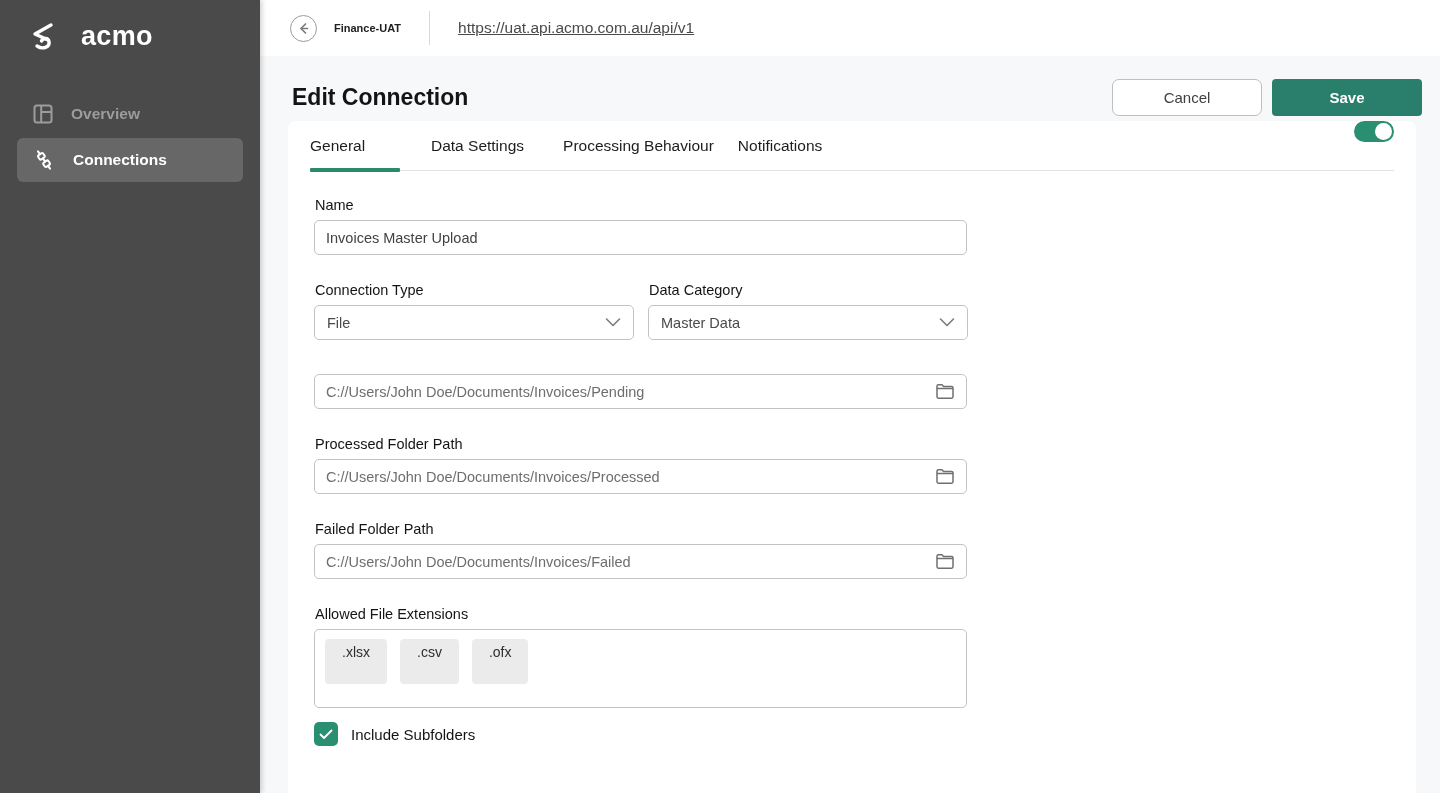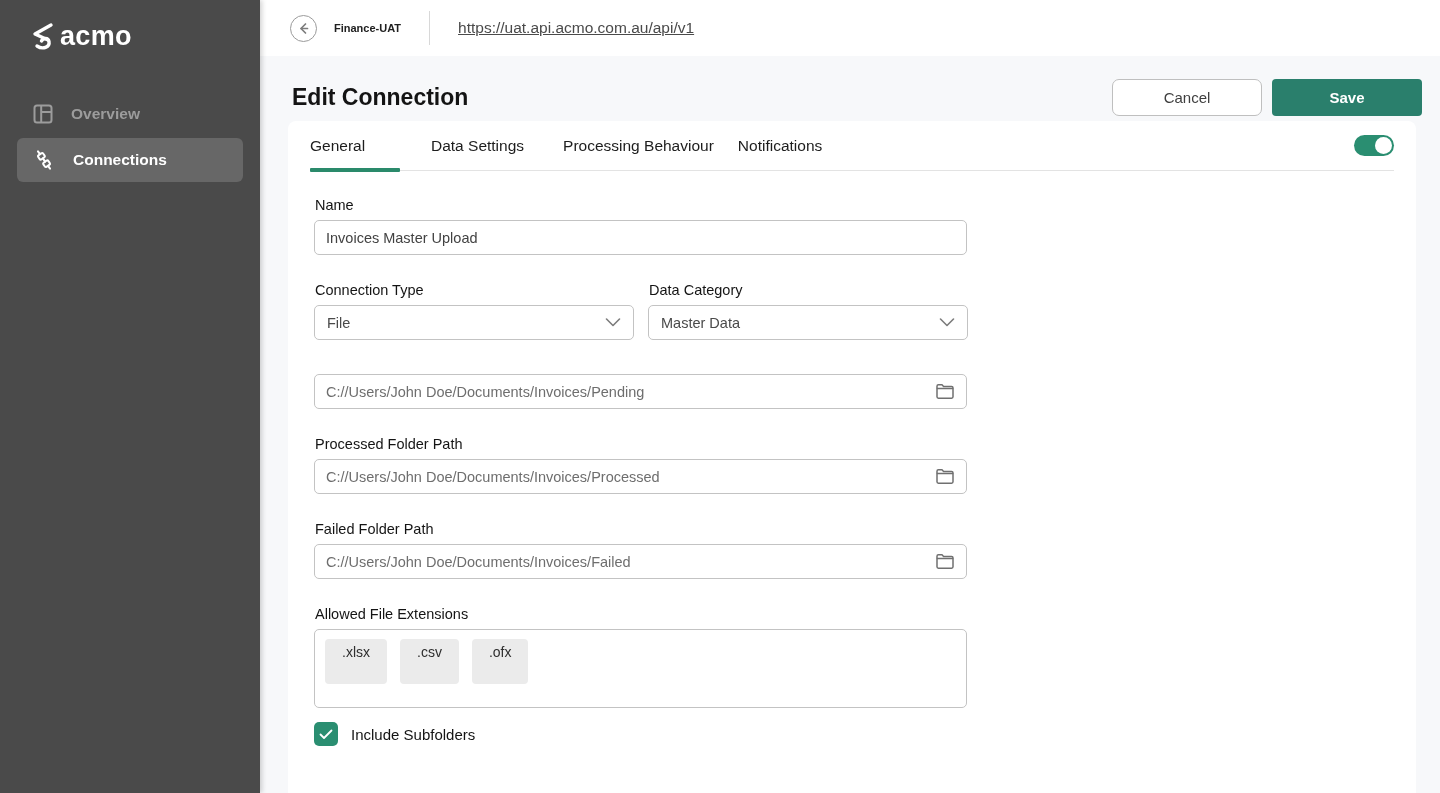--- a/index.html
+++ b/index.html
@@ -3,21 +3,21 @@
 <meta charset="utf-8">
 <style>
   * { margin:0; padding:0; box-sizing:border-box; }
   html,body { width:1440px; height:793px; overflow:hidden; background:#f7f8fa;
               font-family:"Liberation Sans", sans-serif; }
   .stage { position:relative; width:1440px; height:793px; }
 
   
   .sidebar { position:absolute; left:0; top:0; width:260px; height:793px;
              background:#4a4a4a; box-shadow:2px 0 5px rgba(0,0,0,.18); z-index:5; }
-  .logo { display:flex; align-items:center; gap:2px; padding:20px 0 0 26px; }
+  .logo { display:flex; align-items:center; gap:23px; padding:20px 0 0 26px; }
   .logo-text { color:#fff; font-size:27px; font-weight:700; letter-spacing:.3px; }
   .nav { margin-top:40px; }
   .nav-item { height:44px; margin:2px 17px; padding:0 15px; display:flex; align-items:center;
               gap:17px; border-radius:6px; font-size:15.5px; font-weight:700; color:#9c9c9c;
               cursor:pointer; }
   .nav-item.active { background:#676767; color:#fff; }
 
   
   .main-header { position:absolute; left:260px; top:0; right:0; height:56px; background:#fff;
                  display:flex; align-items:center; padding-left:30px; }
@@ -35,21 +35,21 @@
   .page-title { font-size:23px; font-weight:700; color:#141414; margin-right:auto; }
   .btn { height:37px; width:150px; font-size:15px; cursor:pointer;
          display:flex; align-items:center; justify-content:center; }
   .btn-cancel { background:#fff; border:1px solid #bfbfbf; border-radius:7px; color:#3f3f3f; }
   .btn-save { background:#2a7f6c; border:none; border-radius:4px; color:#fff;
               font-weight:700; margin-left:10px; }
 
   .card { position:absolute; left:28px; right:24px; top:65px; bottom:0; background:#fff;
           border-radius:8px 8px 0 0; }
   .tabrow { margin:0 22px; height:50px; border-bottom:1px solid #e3e3e3;
-            display:flex; align-items:center; }
+            display:flex; align-items:flex-start; }
   .tab { position:relative; height:100%; display:flex; align-items:center;
          font-size:15.5px; color:#1d1d1d; cursor:pointer; }
   .tab-general { width:90px; }
   .tab-ds { margin-left:31px; }
   .tab-pb { margin-left:39px; }
   .tab-nf { margin-left:24px; }
   .tab.active::after { content:""; position:absolute; left:0; right:0; bottom:-2px;
                        height:4px; background:#2a8a6b; border-radius:1px; }
   .toggle { margin-left:auto; width:40px; height:21px; border-radius:11px; background:#2a8e71;
             position:relative; cursor:pointer; }

